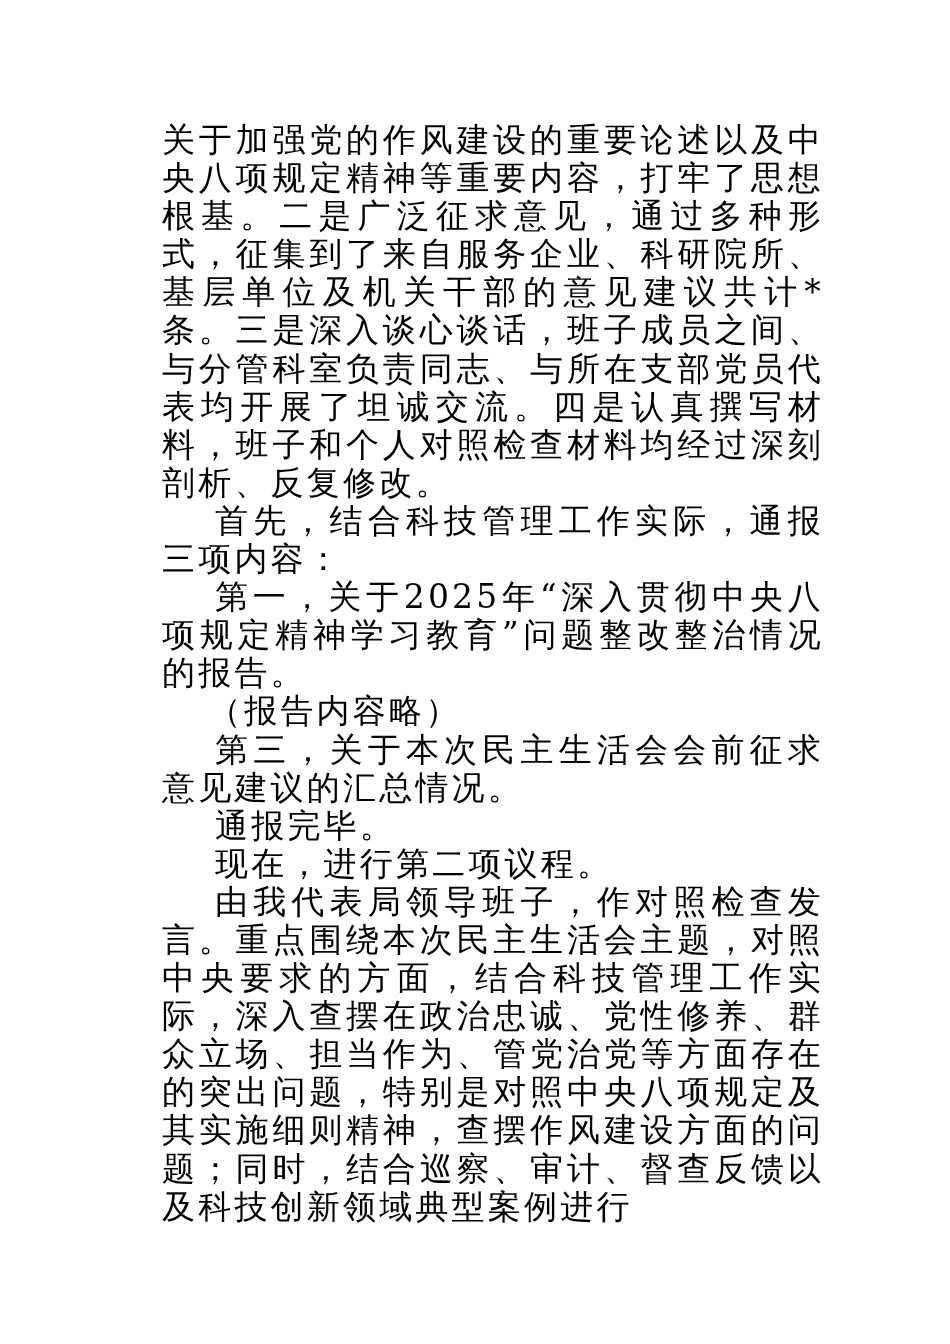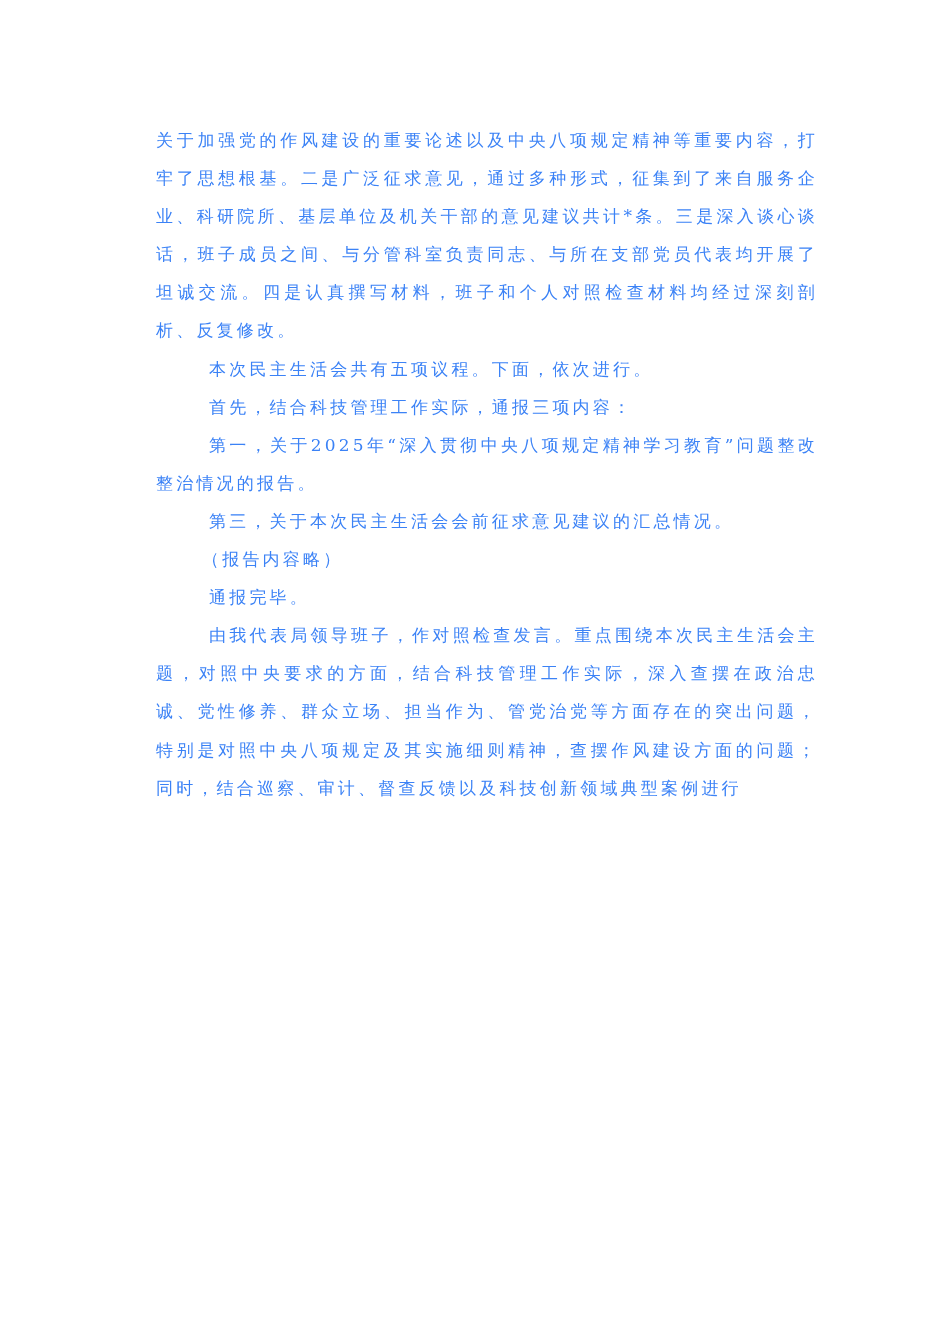--- a/index.html
+++ b/index.html
@@ -16,27 +16,27 @@
     .page {
       position: absolute;
       left: 0;
       top: 0;
       width: 950px;
       height: 1344px;
       background: #ffffff;
     }
     .body-text {
       position: absolute;
-      left: 156px;
+      left: 162px;
       top: 121px;
       width: 662px;
       font-family: "DejaVu Serif", "Liberation Serif", serif;
-      font-size: 17px;
+      font-size: 33px;
       line-height: 38.1px;
-      color: #3b82f6;
+      color: #000000;
       letter-spacing: 3.2px;
       text-align: justify;
       text-justify: inter-character;
     }
     .para {
       margin: 0;
       padding: 0;
       text-indent: 0;
     }
     .para.indent {
@@ -45,21 +45,21 @@
     .para.half-indent {
       text-indent: 46px;
     }
   </style>
 </head>
 <body>
 
 <div class="page">
   <div class="body-text">
     <p class="para">关于加强党的作风建设的重要论述以及中央八项规定精神等重要内容，打牢了思想根基。二是广泛征求意见，通过多种形式，征集到了来自服务企业、科研院所、基层单位及机关干部的意见建议共计*条。三是深入谈心谈话，班子成员之间、与分管科室负责同志、与所在支部党员代表均开展了坦诚交流。四是认真撰写材料，班子和个人对照检查材料均经过深刻剖析、反复修改。</p>
-    <p class="para indent">本次民主生活会共有五项议程。下面，依次进行。</p>
     <p class="para indent">首先，结合科技管理工作实际，通报三项内容：</p>
     <p class="para indent">第一，关于2025年“深入贯彻中央八项规定精神学习教育”问题整改整治情况的报告。</p>
+    <p class="para half-indent">（报告内容略）</p>
     <p class="para indent">第三，关于本次民主生活会会前征求意见建议的汇总情况。</p>
-    <p class="para half-indent">（报告内容略）</p>
     <p class="para indent">通报完毕。</p>
+    <p class="para indent">现在，进行第二项议程。</p>
     <p class="para indent">由我代表局领导班子，作对照检查发言。重点围绕本次民主生活会主题，对照中央要求的方面，结合科技管理工作实际，深入查摆在政治忠诚、党性修养、群众立场、担当作为、管党治党等方面存在的突出问题，特别是对照中央八项规定及其实施细则精神，查摆作风建设方面的问题；同时，结合巡察、审计、督查反馈以及科技创新领域典型案例进行</p>
   </div>
 </div>
 
 </body></html>

